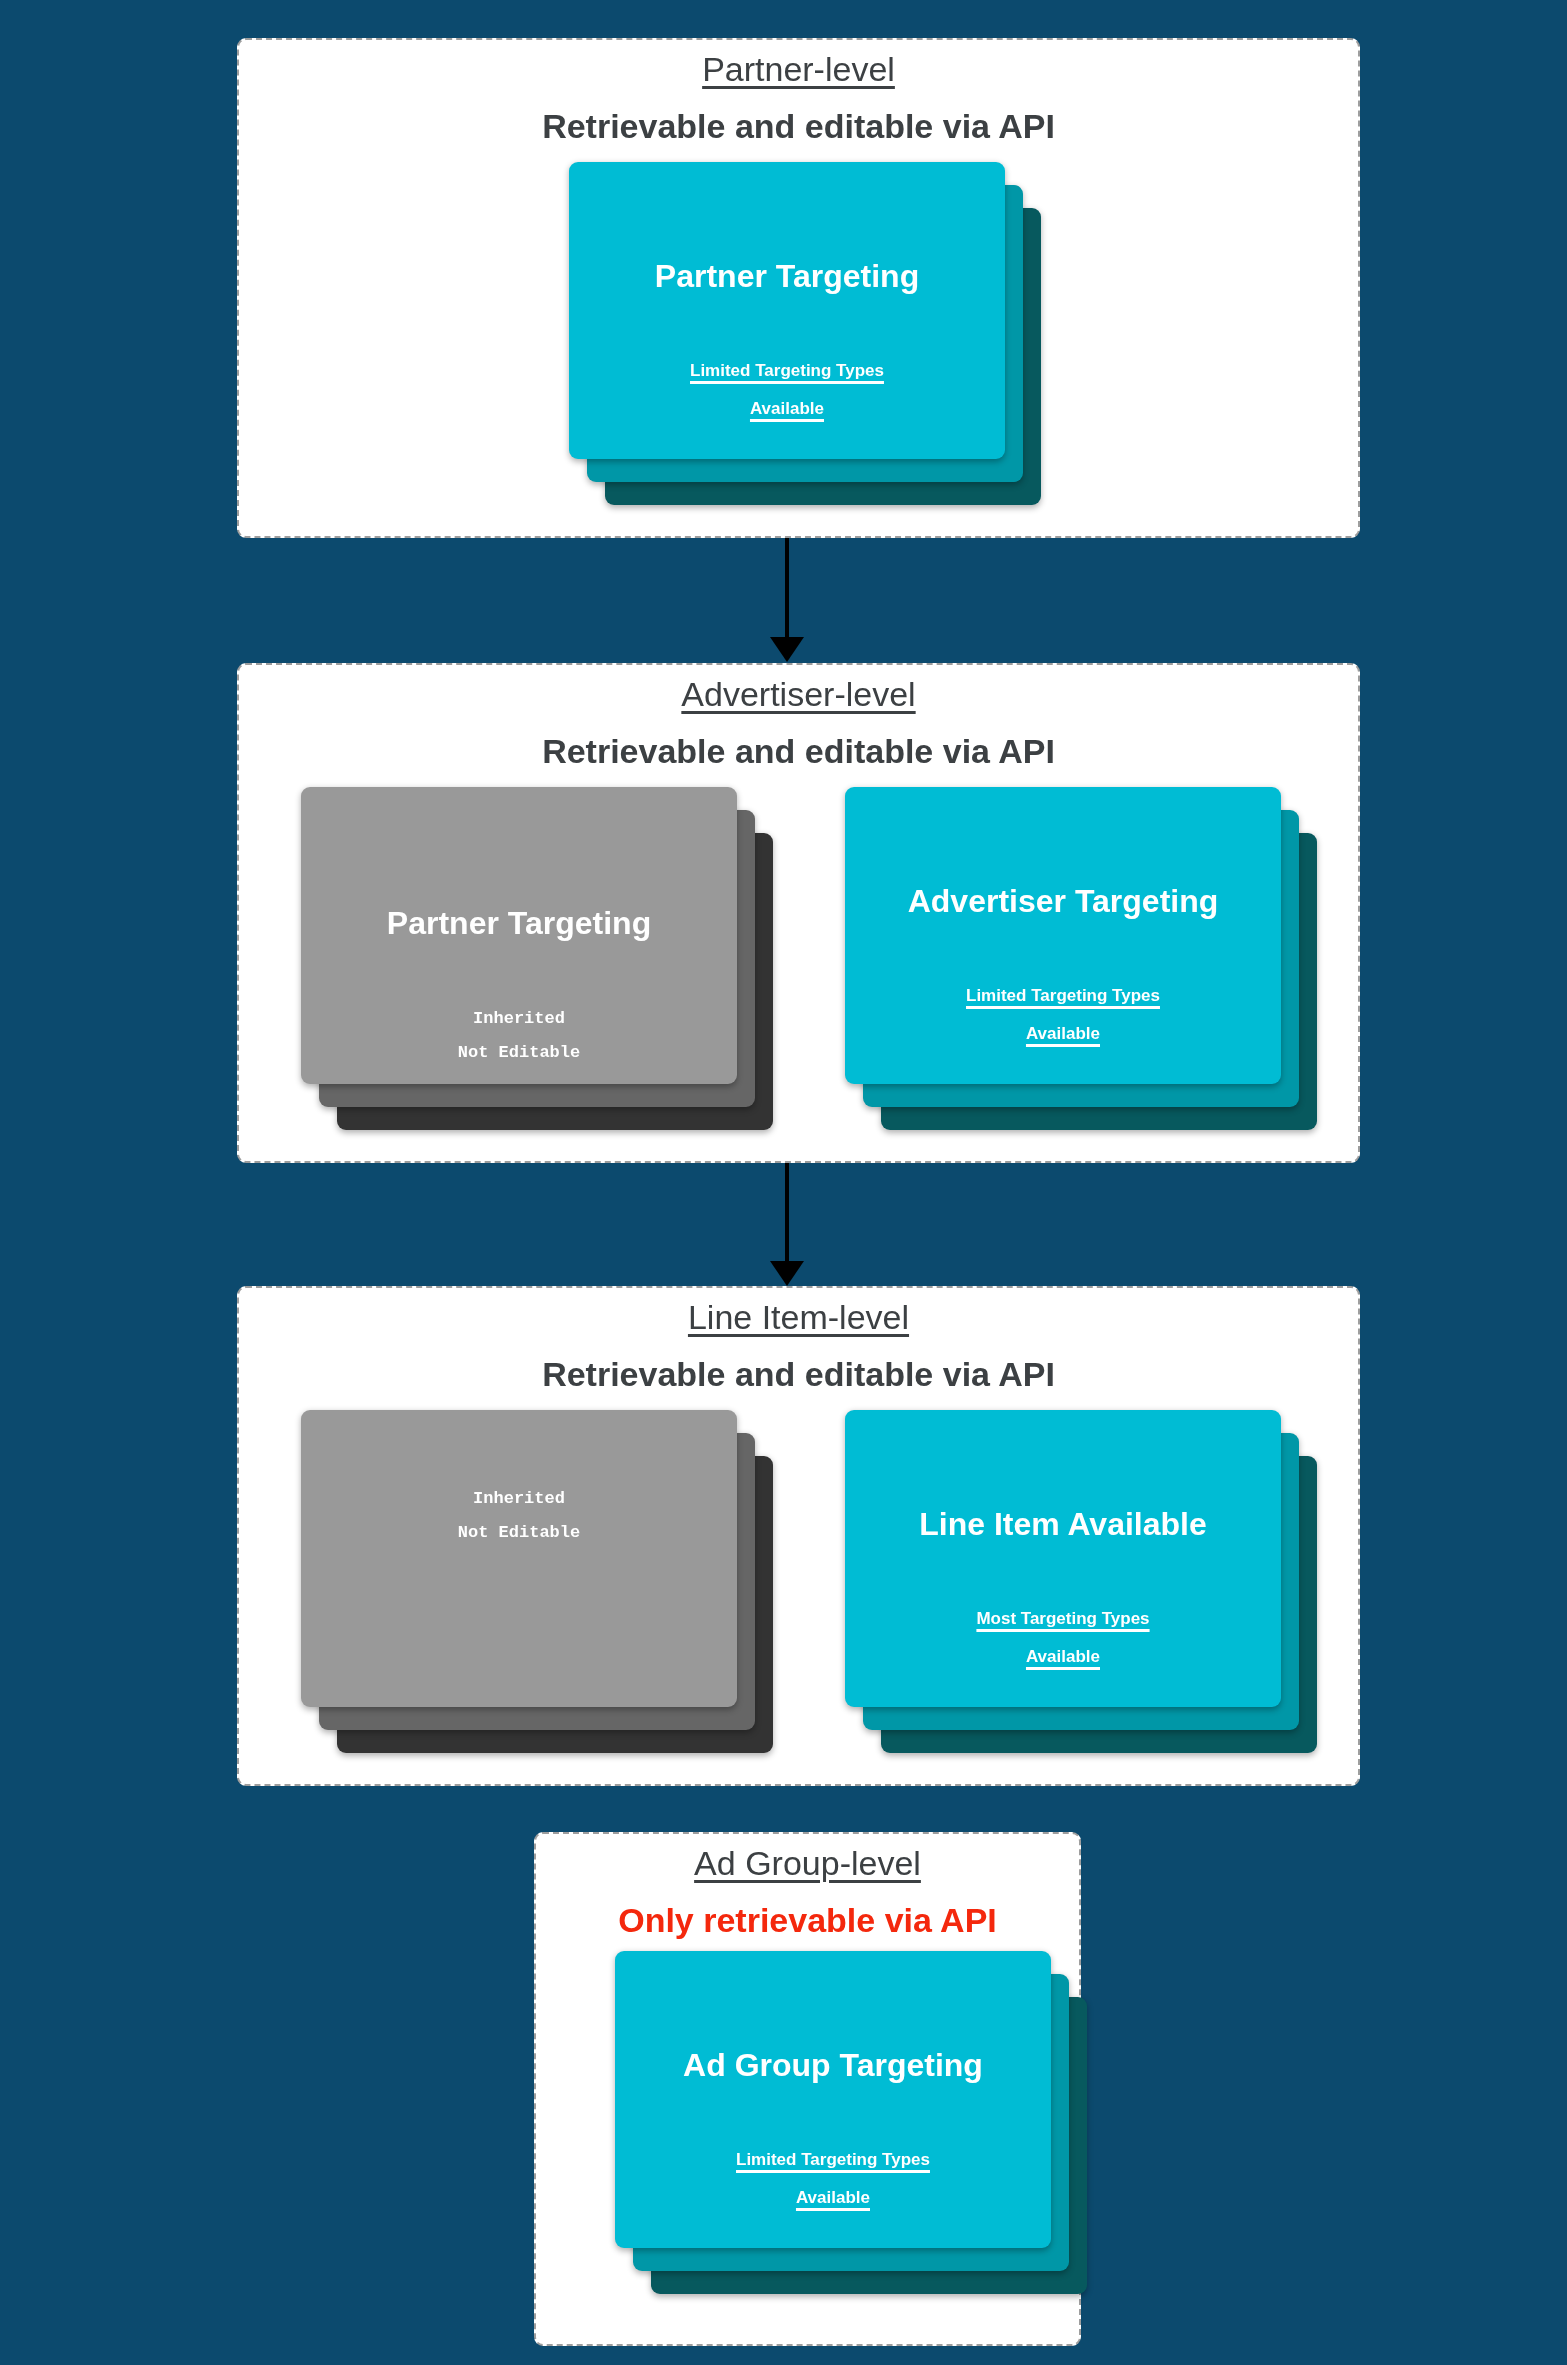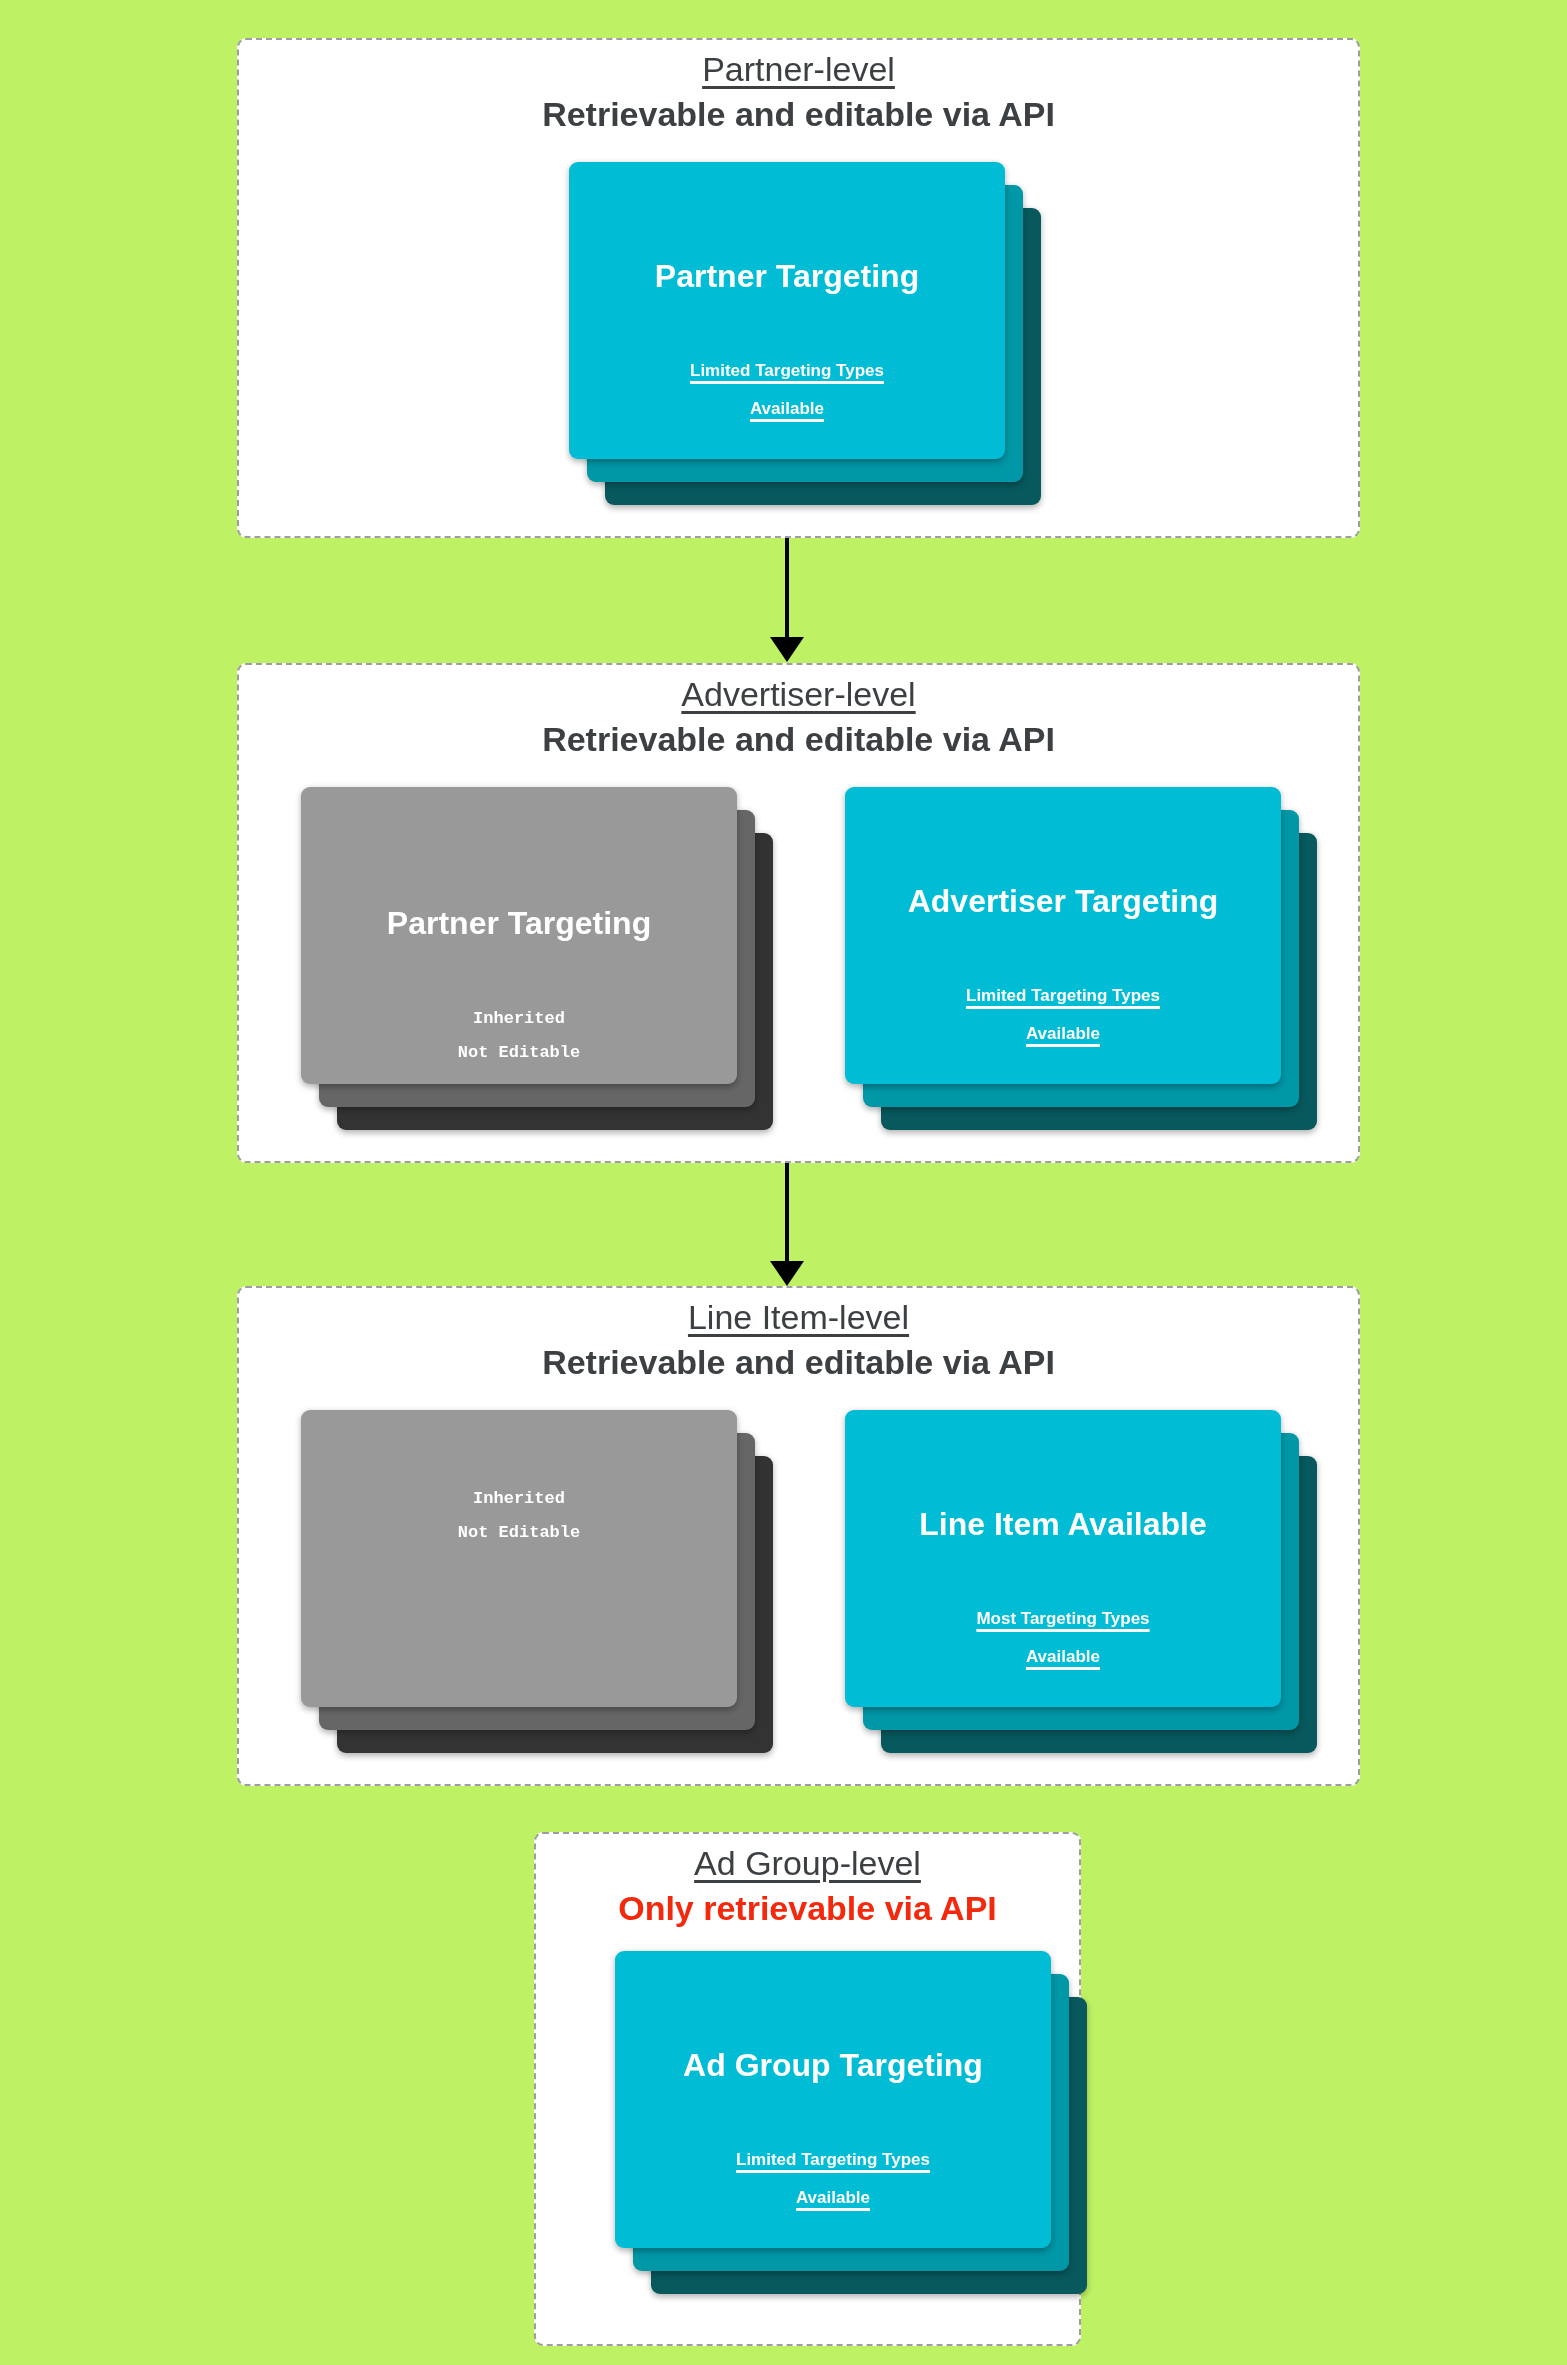--- a/index.html
+++ b/index.html
@@ -13,21 +13,21 @@
     --alert: #F4280D;
     --border: #9E9E9E;
   }
   * { margin:0; padding:0; box-sizing:border-box; }
   html,body { background:#ffffff; }
   body { font-family: "Liberation Sans", sans-serif; }
 
   .canvas {
     position:relative;
     width:1567px; height:2366px;
-    background:#bef264;
+    background:#0c4a6e;
     overflow:hidden;
   }
 
   .level-box {
     position:absolute;
     border:2.7px dashed var(--border);
     border-radius:9px;
     background:#ffffff;
   }
   .box-1 { left:237px; top:38px;   width:1123px; height:500px; }
@@ -40,21 +40,21 @@
     text-align:center;
     color:var(--heading);
   }
   .box-title {
     font-size:34px; line-height:45px; font-weight:400;
     text-decoration:underline;
     text-decoration-thickness:2.7px;
     text-underline-offset:5.4px;
   }
   .box-subtitle {
-    font-size:34px; line-height:45px; font-weight:700;
+    font-size:34px; line-height:45px; font-weight:700;margin-top:12px;
   }
   .box-subtitle.alert { color:var(--alert); }
 
   
   .stack {
     position:absolute;
     width:472px; height:344px;
   }
   .stack .layer {
     position:absolute;

